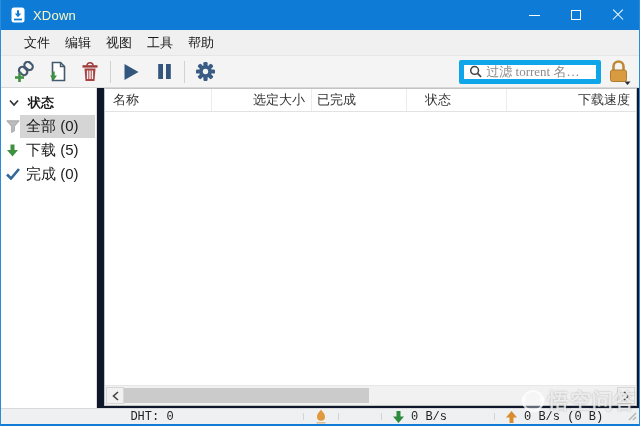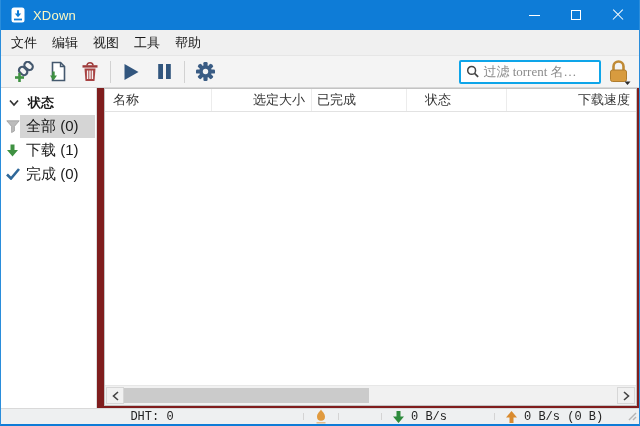--- a/index.html
+++ b/index.html
@@ -16,35 +16,35 @@
   .app-icon { width:16px; height:16px; margin:0 7px 0 9px; }
   .title-text { color:#fef9c3; font-size:13px; letter-spacing:.2px; }
   .win-controls { margin-left:auto; display:flex; height:100%; }
   .win-btn { width:42px; height:100%; display:flex; align-items:center; justify-content:center; cursor:default; }
   .glyph-min { width:11px; height:1px; background:#fff; }
   .glyph-max { width:10px; height:10px; border:1px solid #fff; }
   .glyph-close { position:relative; width:12px; height:12px; }
   .glyph-close::before,.glyph-close::after{ content:""; position:absolute; left:-1px; top:5px; width:14px; height:1.4px; background:#fff; }
   .glyph-close::before{ transform:rotate(45deg);} .glyph-close::after{ transform:rotate(-45deg);}
   
-  .menubar { height:25px; background:#f0f0f0; display:flex; align-items:center; padding-left:4px; flex:0 0 auto; }
+  .menubar { height:25px; background:#f0f0f0; display:flex; align-items:center; padding-left:17px; flex:0 0 auto; }
   .menu-item { font-size:13px; color:#1a1a1a; padding:3px 6px; margin-right:3px; }
   
   .toolbar { height:33px; background:#f4f4f4; border-top:1px solid #e6e6e6; border-bottom:1px solid #d8d8d8;
              display:flex; align-items:center; padding:0 8px; flex:0 0 auto; }
   .tool-btn { width:30px; height:27px; display:flex; align-items:center; justify-content:center; margin-right:3px; }
   .tool-sep { width:1px; height:22px; background:#d2d2d2; margin:0 5px 0 2px; }
-  .searchbox { margin-left:auto; width:142px; height:24px; background:#fff; border:2px solid #0ea5e9; border-radius:2px;
+  .searchbox { margin-left:auto; width:142px; height:24px; background:#fff; border:5px solid #0ea5e9; border-radius:2px;
                display:flex; align-items:center; padding:0 4px 0 5px; }
   .searchbox input { border:none; outline:none; width:100%; font-family:"Liberation Serif", serif;
                      font-size:13px; color:#333; background:transparent; padding:0 0 0 4px; }
   .searchbox input::placeholder { color:#8b8b8b; }
   .lock-wrap { width:24px; height:26px; margin-left:6px; position:relative; }
   
-  .main { flex:1 1 auto; display:flex; background:#7f1d1d; min-height:0; }
+  .main { flex:1 1 auto; display:flex; background:#0f172a; min-height:0; }
   .sidebar { width:96px; background:#fff; border-right:1px solid #dcdcdc; padding-top:5px; flex:0 0 auto; }
   .side-group { display:flex; align-items:center; height:20px; padding-left:8px; }
   .side-group-label { font-size:13px; color:#1a1a1a; font-weight:bold; margin-left:9px; }
   .side-item { display:flex; align-items:center; height:22px; padding-left:4px; margin-top:2px; }
   .side-item .icon-slot { width:15px; display:flex; justify-content:center; flex:0 0 auto; }
   .side-label { flex:1; font-size:15px; color:#1a1a1a; padding:2px 2px 2px 6px; margin-right:1px; }
   .side-item.selected .side-label { background:#d5d5d5; }
   
   .table-pane { flex:1 1 auto; margin:0 2px 2px 7px; background:#fff; border:1px solid #c3c3c3;
                 display:flex; flex-direction:column; min-width:0; }
@@ -204,21 +204,21 @@
         </svg>
           </span>
         <span class="side-label">全部 (0)</span>
       </div>
       <div class="side-item">
         <span class="icon-slot">
             <svg width="13" height="13" viewBox="0 0 13 13">
           <path d="M4.5 0.5 h4 v5.5 h3.5 L6.5 12.5 L1 6 h3.5 Z" fill="#3f9142"></path>
         </svg>
           </span>
-        <span class="side-label">下载 (1)</span>
+        <span class="side-label">下载 (5)</span>
       </div>
       <div class="side-item">
         <span class="icon-slot">
             <svg width="14" height="12" viewBox="0 0 14 12">
           <path d="M1 6.5 L5 10.5 L13 1" fill="none" stroke="#2f6899" stroke-width="2.6"></path>
         </svg>
           </span>
         <span class="side-label">完成 (0)</span>
       </div>
     </div>
@@ -276,14 +276,22 @@
       <span class="speed-text">0 B/s (0 B)</span>
     </div>
     <svg class="resize-grip" width="12" height="12" viewBox="0 0 12 12">
       <g stroke="#b5b5b5" stroke-width="1.4">
         <path d="M11 4 L4 11"></path>
           <path d="M11 8 L8 11"></path>
       </g>
     </svg>
   </div>
 
+  <div class="watermark">
+    <svg width="26" height="26" viewBox="0 0 26 26">
+      <circle cx="13" cy="13" r="10" fill="rgba(255,255,255,0.35)" stroke="rgba(255,255,255,0.75)" stroke-width="2"></circle>
+      <circle cx="4" cy="11" r="2.5" fill="rgba(255,255,255,0.6)"></circle>
+      <circle cx="22" cy="11" r="2.5" fill="rgba(255,255,255,0.6)"></circle>
+    </svg>
+    <span class="watermark-text">悟空问答</span>
+  </div>
 
 </div>
 
 </body></html>

